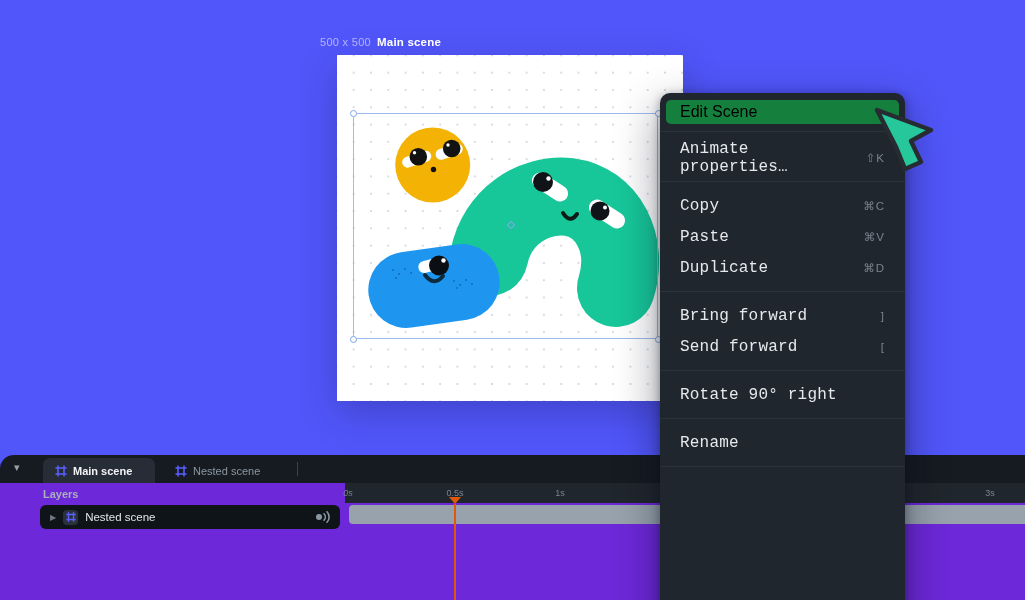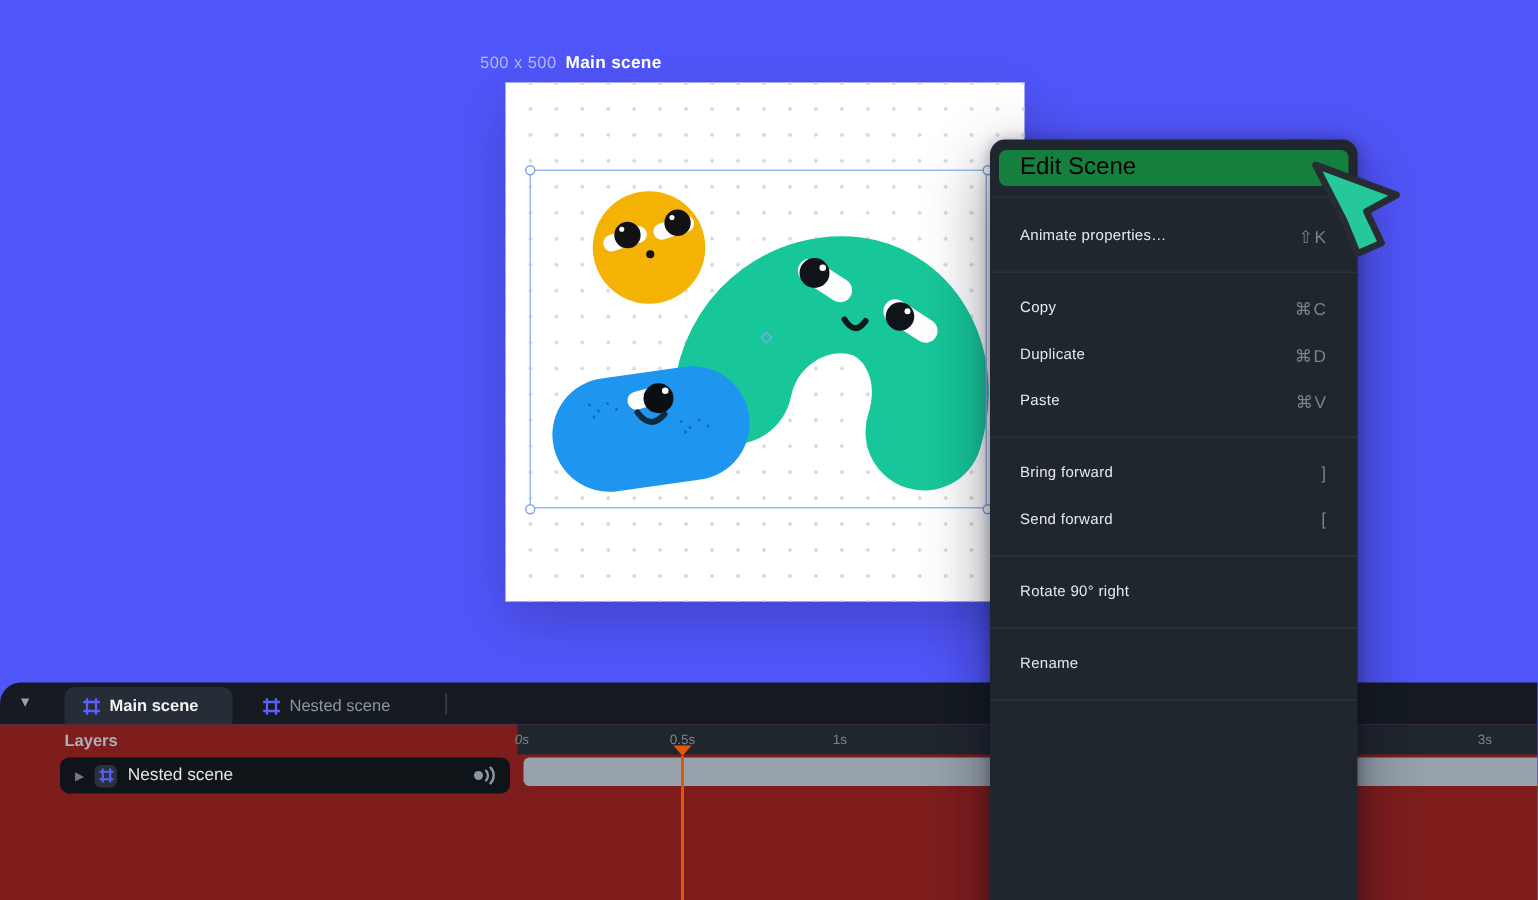--- a/index.html
+++ b/index.html
@@ -29,21 +29,21 @@
   .tabbar { position:absolute; left:0; top:0; width:100%; height:28px; background:#151B21;
     border-top-left-radius:14px; }
   .panel-caret { position:absolute; left:14px; top:6px; color:#99A0AA; font-size:11px; cursor:default; }
   .tab { position:absolute; top:3px; height:25px; display:flex; align-items:center; gap:6px; padding:0 12px; }
   .tab.active { left:43px; width:112px; background:#272D36; border-radius:7px 7px 0 0; }
   .tab.active .tab-label { color:#F2F4F6; font-weight:700; }
   .tab.inactive { left:163px; }
   .tab-label { font-size:11px; color:#8D96A0; white-space:nowrap; }
   .tab-sep { position:absolute; left:297px; top:7px; width:1px; height:14px; background:#3A424C; }
 
-  .panel-body { position:absolute; left:0; top:28px; width:100%; height:117px; background:#7f1d1d; }
+  .panel-body { position:absolute; left:0; top:28px; width:100%; height:117px; background:#6d28d9; }
   .layers-title { position:absolute; left:43px; top:5px; font-size:11px; font-weight:700; color:#A9B1BA; }
   .ruler { position:absolute; left:345px; top:0; right:0; height:20px; background:#20262D; }
   .tick { position:absolute; top:5px; transform:translateX(-50%); font-size:9px; color:#7A8491; }
   .track-bar { position:absolute; left:349px; top:22px; right:0; height:19px; background:#97A2AC;
     border-radius:4px 0 0 4px; }
   .layer-row { position:absolute; left:40px; top:22px; width:300px; height:24px; background:#0F1419;
     border-radius:6px; display:flex; align-items:center; padding:0 10px; gap:7px; }
   .row-caret { color:#6F7984; font-size:8px; }
   .layer-icon-box { width:15px; height:15px; background:#2A313B; border-radius:4px;
     display:flex; align-items:center; justify-content:center; }
@@ -53,21 +53,21 @@
   .playhead-line { position:absolute; left:454px; top:21px; width:2px; height:96px; background:#E2580B; }
 
   
   .context-menu { position:absolute; left:660px; top:93px; width:245px; height:560px;
     background:#20262E; border-radius:10px; box-shadow:0 16px 44px rgba(8,10,30,.45), 0 2px 10px rgba(8,10,30,.35);
     z-index:50; }
   .menu-divider { height:1px; background:#2B323B; }
   .menu-section { padding:8px 0; }
   .menu-section.pt10 { padding-top:10px; }
   .mi { height:31px; display:flex; align-items:center; justify-content:space-between; padding:0 20px; }
-  .mi .lbl { font-size:10px; color:#E6E9EC; letter-spacing:.2px; }
+  .mi .lbl { font-size:16px; color:#E6E9EC; letter-spacing:.2px;font-family:Liberation Mono, monospace; }
   .mi .sc { font-size:11.5px; color:#7B838E; letter-spacing:1px; }
   .mi-highlight { margin:7px 6px; height:24px; background:#15803d; border-radius:5px;
     display:flex; align-items:center; padding:0 14px; }
 
   .cursor-svg { position:absolute; left:868px; top:100px; z-index:100; }
 </style>
 </head>
 <body>
 
 <div class="artboard-label">
@@ -204,26 +204,26 @@
     </div>
   </div>
   <div class="menu-divider"></div>
 
   <div class="menu-section">
     <div class="mi">
       <span class="lbl">Copy</span>
       <span class="sc">⌘C</span>
     </div>
     <div class="mi">
+      <span class="lbl">Paste</span>
+      <span class="sc">⌘V</span>
+    </div>
+    <div class="mi">
       <span class="lbl">Duplicate</span>
       <span class="sc">⌘D</span>
-    </div>
-    <div class="mi">
-      <span class="lbl">Paste</span>
-      <span class="sc">⌘V</span>
     </div>
   </div>
   <div class="menu-divider"></div>
 
   <div class="menu-section">
     <div class="mi">
       <span class="lbl">Bring forward</span>
       <span class="sc">]</span>
     </div>
     <div class="mi">

